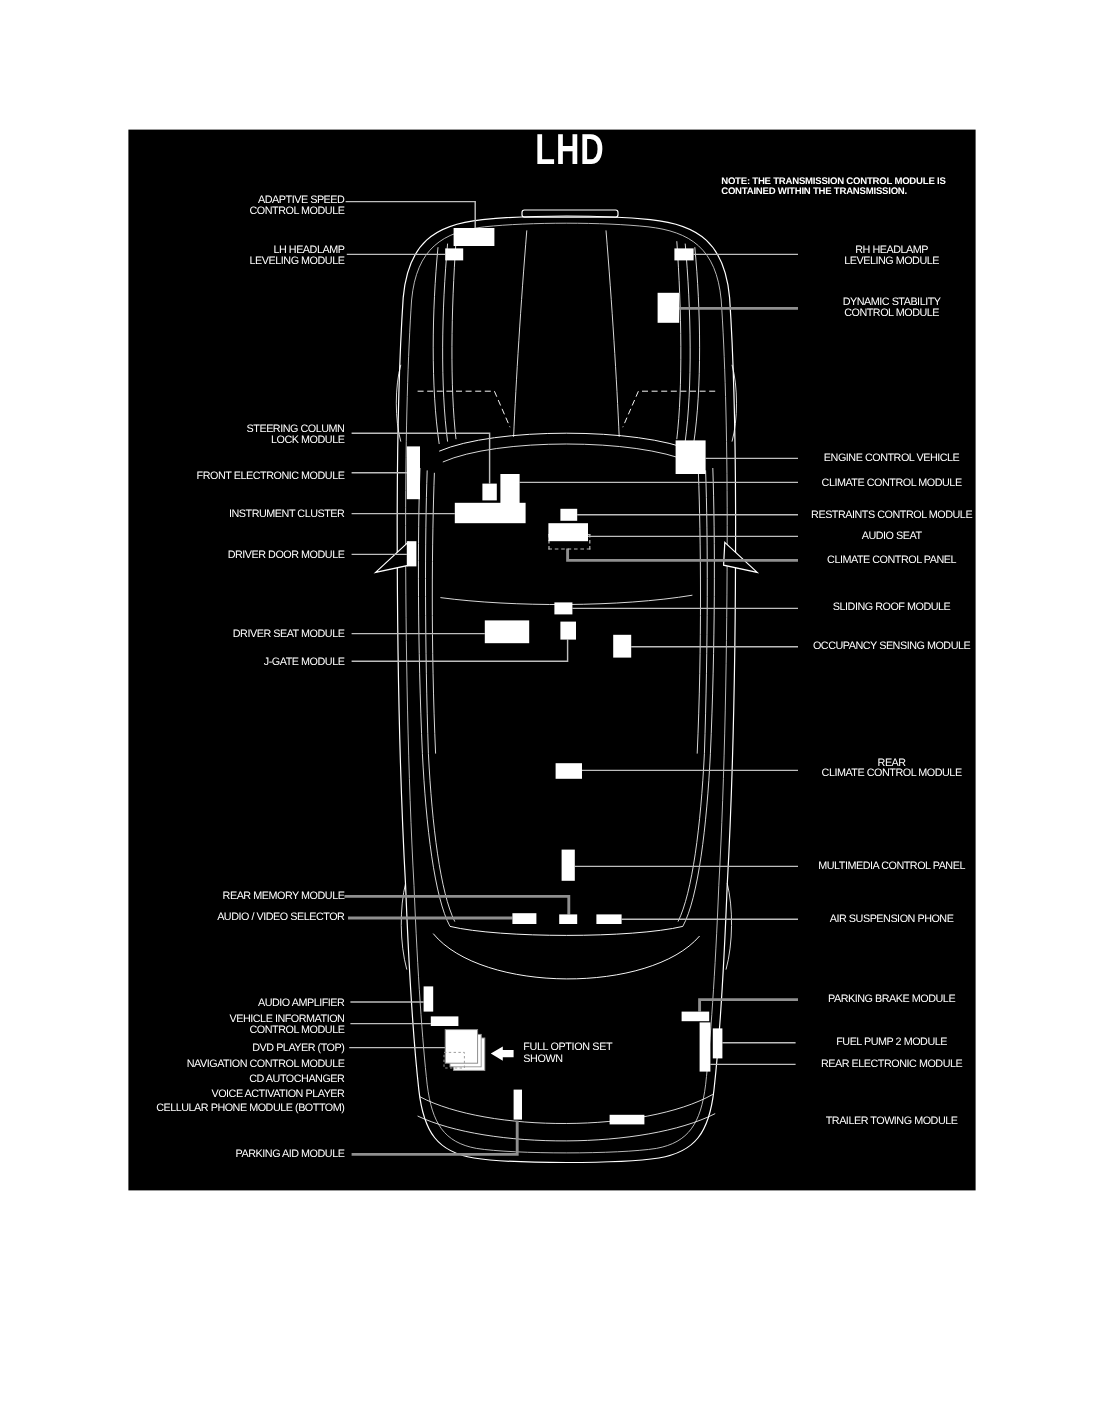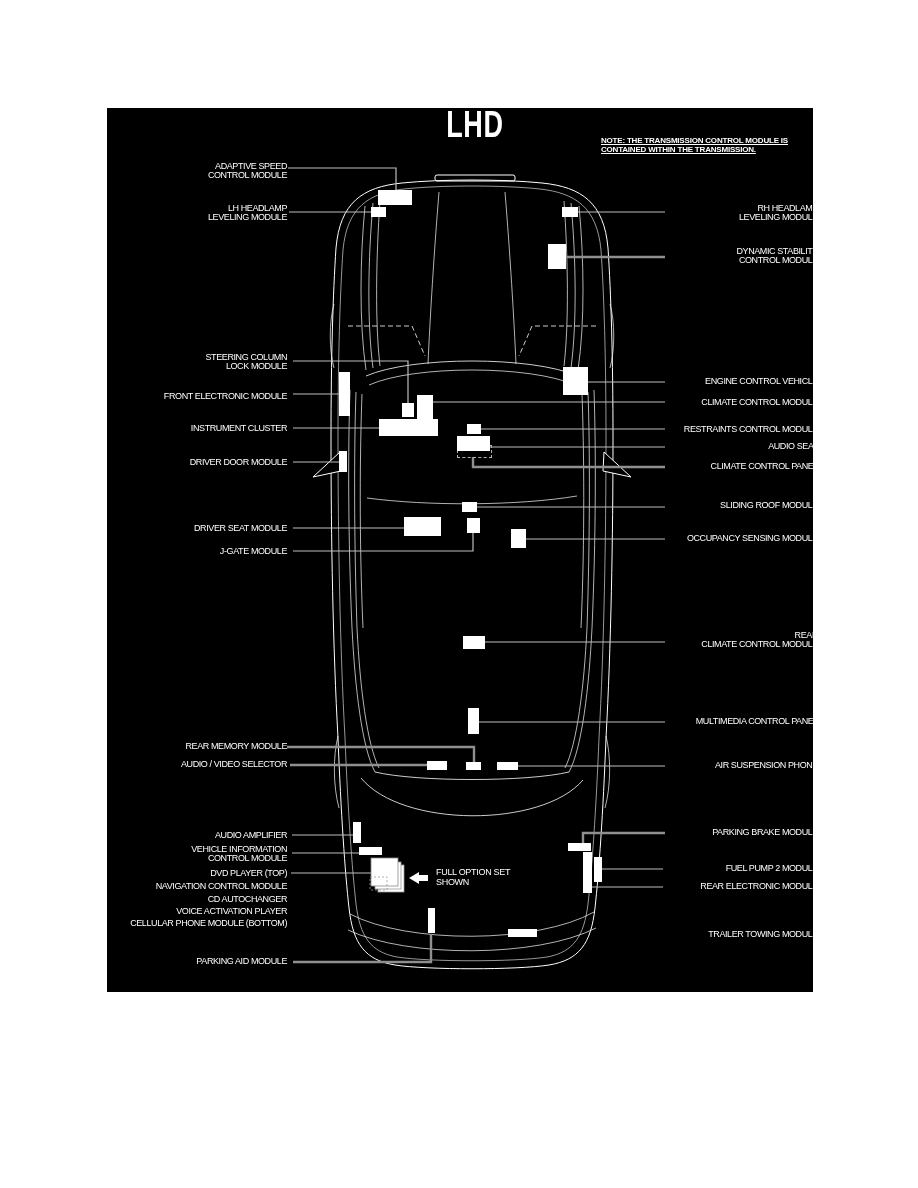--- a/index.html
+++ b/index.html
@@ -10,31 +10,30 @@
   .panel{
     position:absolute;left:107px;top:108px;width:706px;height:884px;
     background:#000;
   }
   .title{
     position:absolute;left:283px;top:-4px;width:170px;text-align:center;
     color:#fff;font-size:36px;font-weight:bold;
     transform:scaleX(.75);transform-origin:center top;letter-spacing:1px;
   }
   .note{
-    position:absolute;left:494px;top:29px;width:205px;color:#fff;
+    position:absolute;left:494px;top:39px;width:205px;color:#fff;
     font-size:8px;font-weight:bold;line-height:8.5px;white-space:pre-line;
     letter-spacing:-0.2px;
-    text-decoration:underline;
   }
   .lbl{
     position:absolute;color:#fff;font-size:9px;font-weight:normal;
     line-height:8.8px;white-space:pre-line;letter-spacing:-0.4px;
   }
   .lbl.left{right:526px;text-align:right;width:180px;}
-  .lbl.right{left:561px;text-align:right;width:150px;}
+  .lbl.right{left:561px;text-align:center;width:150px;}
   .mbox{position:absolute;background:#fff;}
   .mbox.dashed{background:transparent;border:1px dashed #b5b5b5;}
   svg.art{position:absolute;left:0;top:0;}
   .callout{
     position:absolute;left:329px;top:760px;color:#fff;font-size:9px;
     font-weight:normal;line-height:9.5px;white-space:pre-line;letter-spacing:-0.3px;
   }
 </style>
 </head>
 <body>

